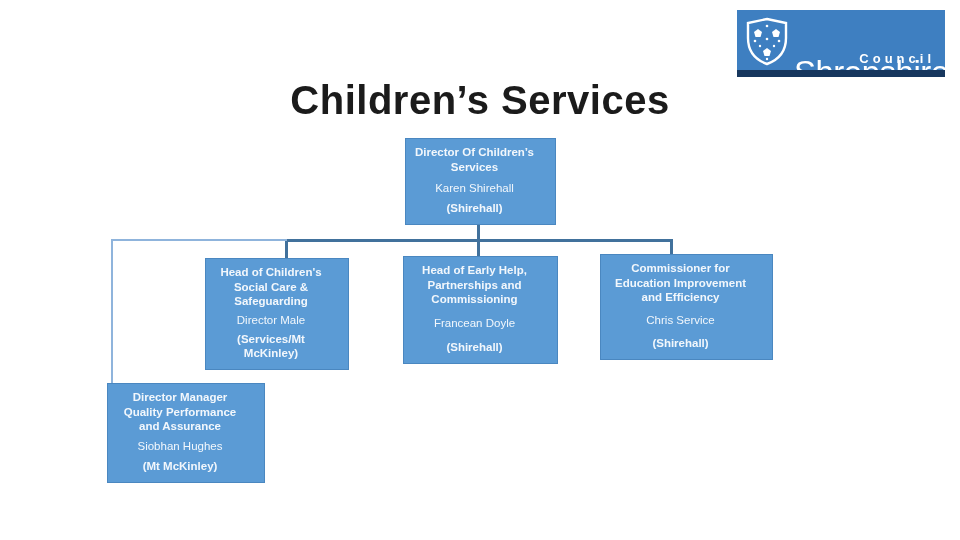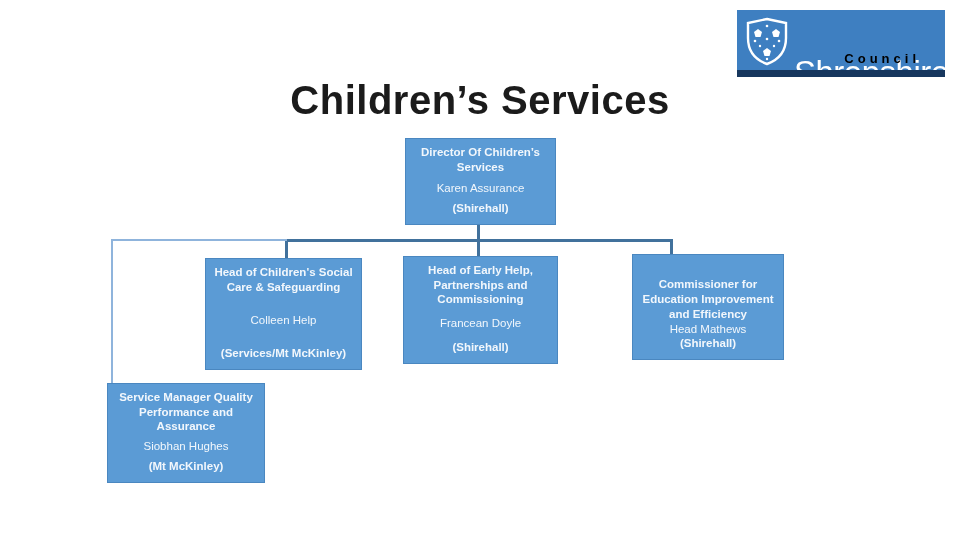--- a/index.html
+++ b/index.html
@@ -61,52 +61,52 @@
     top: 4px;
     font-size: 33px;
     font-weight: 400;
     color: #ffffff;
     letter-spacing: -0.5px;
     line-height: 1.1;
     margin-top: 41px;
   }
   .logo-subname {
     position: absolute;
-    right: 25px;
+    right: 10px;
     top: 41px;
     font-size: 13px;
     font-weight: 600;
-    color: #000000;
+    color: #ffffff;
     letter-spacing: 4px;
   }
 
   
   .box {
     position: absolute;
     background: #5b9bd5;
     border: 1px solid #4a87c0;
     box-sizing: border-box;
     display: flex;
     flex-direction: column;
     justify-content: space-between;
     align-items: center;
     text-align: center;
     color: #f2f7fc;
-    padding: 6px 4px 8px 4px;
+    padding: 6px 16px 8px 4px;
     font-size: 11.5px;
     line-height: 1.28;
   }
   .box .role { font-weight: 700; }
   .box .person { font-weight: 400; }
   .box .location { font-weight: 700; }
 
   .box-director        { left: 405px; top: 138px; width: 151px; height: 87px;  }
-  .box-social-care     { left: 205px; top: 258px; width: 157px; height: 112px; text-align: center; }
+  .box-social-care     { left: 205px; top: 258px; width: 144px; height: 112px; text-align: center; }
   .box-early-help      { left: 403px; top: 256px; width: 155px; height: 108px; }
-  .box-commissioner    { left: 632px; top: 254px; width: 152px; height: 106px; justify-content: flex-end; }
+  .box-commissioner    { left: 600px; top: 254px; width: 173px; height: 106px; }
   .box-service-manager { left: 107px; top: 383px; width: 158px; height: 100px; }
 
   
   .conn {
     position: absolute;
     background: #41719c;
   }
   .conn-light {
     position: absolute;
     background: #8fb4dc;
@@ -152,41 +152,41 @@
   <div class="conn v-director"></div>
   <div class="conn h-rail"></div>
   <div class="conn v-left"></div>
   <div class="conn v-mid"></div>
   <div class="conn v-right"></div>
   <div class="conn-light h-light"></div>
   <div class="conn-light v-light"></div>
 
   <div class="box box-director">
     <div class="role">Director Of Children’s Services</div>
-    <div class="person">Karen Assurance</div>
+    <div class="person">Karen Shirehall</div>
     <div class="location">(Shirehall)</div>
   </div>
 
   <div class="box box-social-care">
     <div class="role">Head of Children's Social Care &amp; Safeguarding</div>
-    <div class="person">Colleen Help</div>
+    <div class="person">Director Male</div>
     <div class="location">(Services/Mt McKinley)</div>
   </div>
 
   <div class="box box-early-help">
     <div class="role">Head of Early Help, Partnerships and Commissioning</div>
     <div class="person">Francean Doyle</div>
     <div class="location">(Shirehall)</div>
   </div>
 
   <div class="box box-commissioner">
     <div class="role">Commissioner for Education Improvement and Efficiency</div>
-    <div class="person">Head Mathews</div>
+    <div class="person">Chris Service</div>
     <div class="location">(Shirehall)</div>
   </div>
 
   <div class="box box-service-manager">
-    <div class="role">Service Manager Quality Performance and Assurance</div>
+    <div class="role">Director Manager Quality Performance and Assurance</div>
     <div class="person">Siobhan Hughes</div>
     <div class="location">(Mt McKinley)</div>
   </div>
 
 </div>
 
 </body></html>

